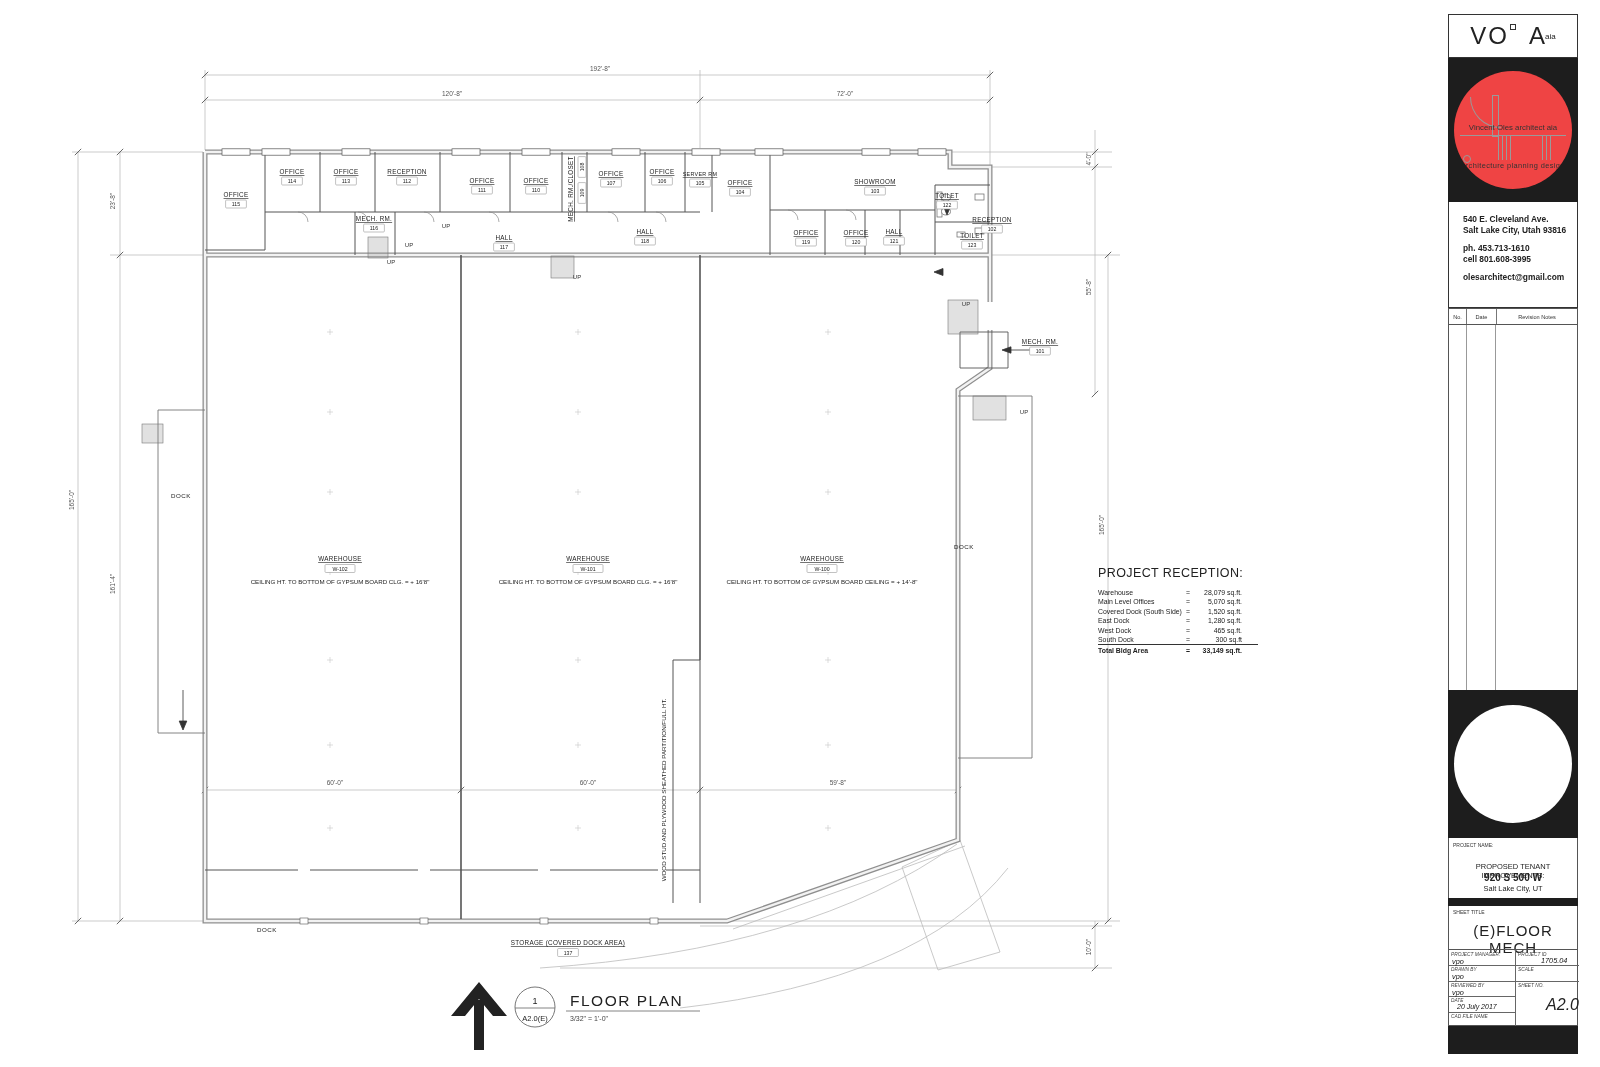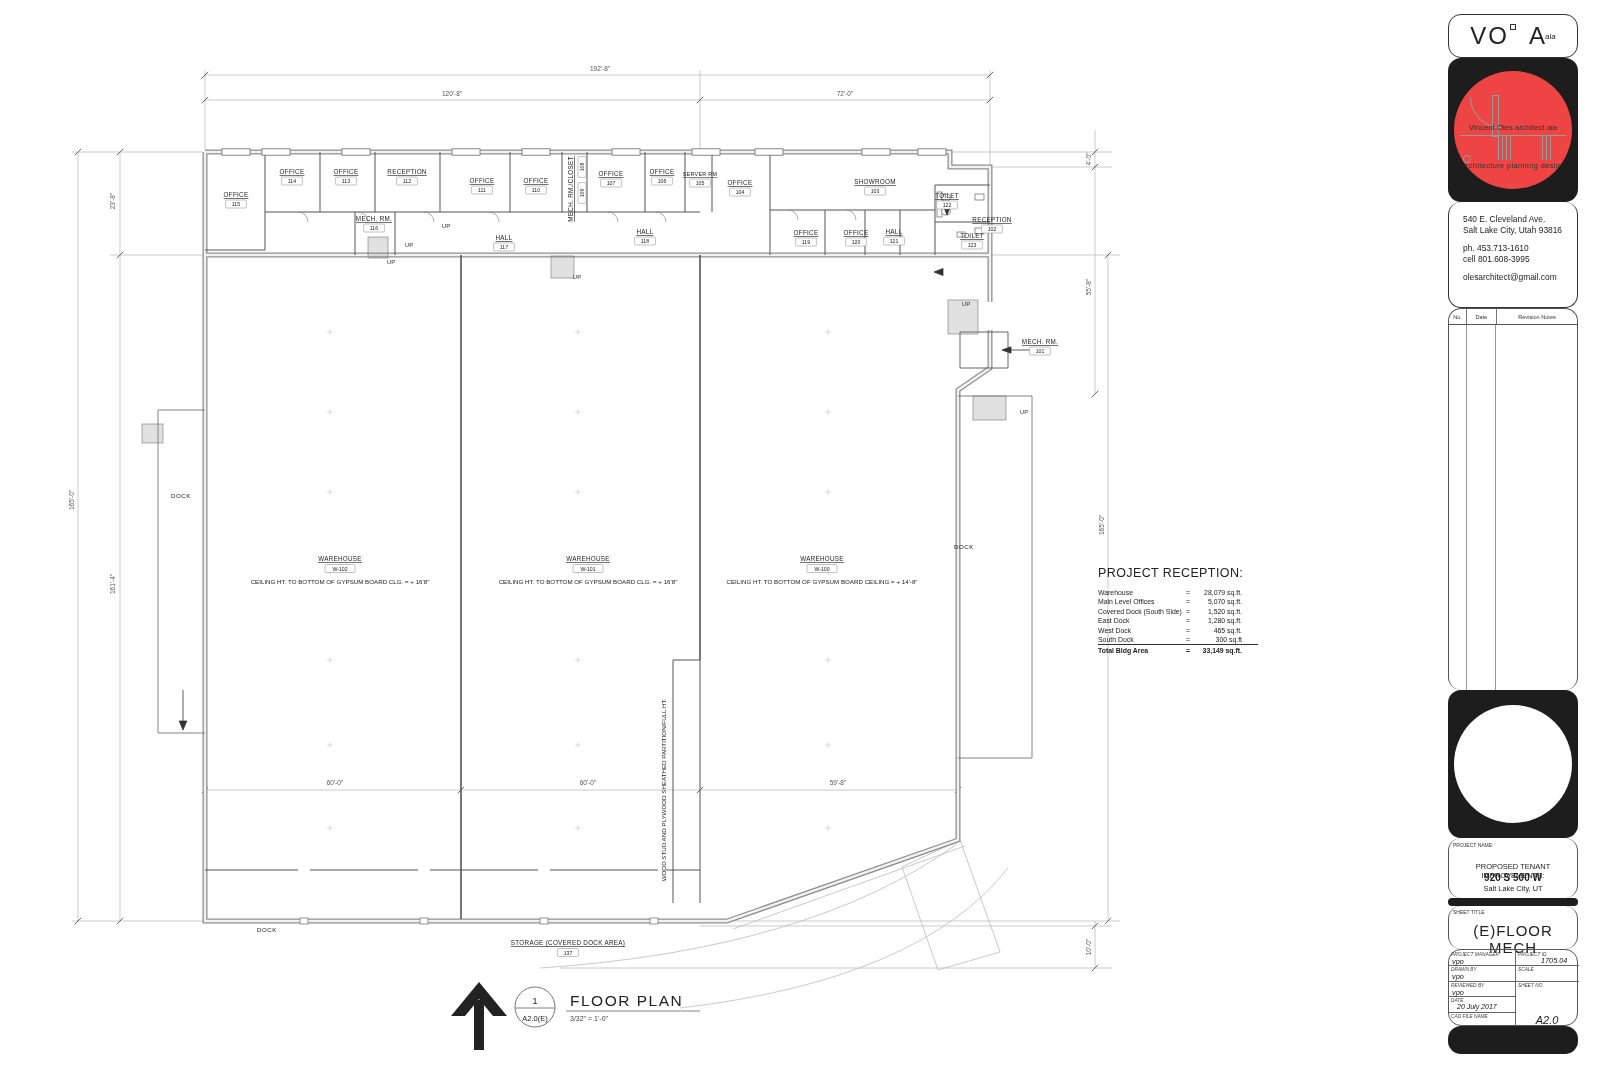--- a/index.html
+++ b/index.html
@@ -23,41 +23,41 @@
   .srow{display:flex;font-size:6.9px;line-height:9.4px;}
   .srow .sn{flex:0 0 88px;}
   .srow .se{flex:0 0 10px;}
   .srow .sv{flex:0 0 46px;text-align:right;}
   .srow.u{border-bottom:1px solid #333;}
   .srow.total .sn,.srow.total .se,.srow.total .sv{font-weight:bold;}
   .srow.total{margin-top:1px;}
 
   
   #tb{position:absolute;left:1448px;top:14px;width:130px;height:1040px;}
-  #tb .sec{position:absolute;left:0;width:130px;box-sizing:border-box;border-radius:13px;}
+  #tb .sec{position:absolute;left:0;width:130px;box-sizing:border-box;}
   .tb-logo{top:0;height:44px;border:1px solid #333;background:#fff;
            display:flex;align-items:center;justify-content:center;}
   .lg-vo{font-size:24px;letter-spacing:2px;}
   .lg-sq{display:inline-block;width:4px;height:4px;border:1px solid #333;transform:translateY(-9px);margin-left:1px;}
   .lg-a{font-size:24px;margin-left:13px;}
   .lg-aia{font-size:8px;}
   .tb-black1{top:44px;height:144px;background:#1d1d1d;}
   .tb-black2{top:676px;height:148px;background:#1d1d1d;}
   .circ{position:absolute;left:6px;top:13px;width:118px;height:118px;background:#ef4444;border-radius:50%;overflow:hidden;}
   .circ2{position:absolute;left:6px;top:15px;width:118px;height:118px;background:#fff;border-radius:50%;}
   .ctext1{position:absolute;left:0;top:52px;width:100%;text-align:center;font-size:7.8px;color:#333;}
   .ctext2{position:absolute;left:0;top:90px;width:100%;text-align:center;font-size:7.4px;color:#333;letter-spacing:.4px;}
   .sk{position:absolute;border-color:#9a9a9a;}
   .sk-fan{left:16px;top:26px;width:30px;height:30px;border-left:1px solid #9a9a9a;border-bottom:1px solid #9a9a9a;border-radius:0 0 0 100%;}
   .sk-post{left:38px;top:24px;width:5px;height:40px;border:1px solid #9a9a9a;}
   .sk-hline{left:6px;top:64px;width:106px;height:1px;background:#9a9a9a;}
   .sk-col1{left:44px;top:65px;width:16px;height:24px;background:repeating-linear-gradient(90deg,#9a9a9a 0 1px,transparent 1px 4px);}
   .sk-col2{left:88px;top:65px;width:11px;height:24px;background:repeating-linear-gradient(90deg,#9a9a9a 0 1px,transparent 1px 4px);}
   .sk-circ{left:9px;top:84px;width:6px;height:6px;border:1px solid #9a9a9a;border-radius:50%;}
-  .tb-addr{top:188px;height:106px;border:1px solid #333;border-top:none;padding:12px 0 16px 14px;font-size:8.4px;font-weight:normal;line-height:11px;}
+  .tb-addr{top:188px;height:106px;border:1px solid #333;border-top:none;padding:12px 0 16px 14px;font-size:8.4px;font-weight:bold;line-height:11px;}
   .tb-addr .gap{height:7px;}
   .tb-rev{top:294px;height:382px;border-left:1px solid #555;border-right:1px solid #555;border-top:1px solid #555;}
   .rev-h{height:15px;display:flex;border-bottom:1px solid #555;font-size:5.6px;color:#333;}
   .rev-h span{display:flex;align-items:center;justify-content:center;}
   .rh-no{width:17px;border-right:1px solid #777;}
   .rh-date{width:29px;border-right:1px solid #777;}
   .rh-notes{flex:1;}
   .rev-b{position:relative;height:366px;}
   .rev-b .vl{position:absolute;top:0;bottom:0;width:1px;background:#999;}
   .tb-proj{top:824px;height:60px;border-left:1px solid #555;border-right:1px solid #555;position:absolute;}
@@ -66,21 +66,21 @@
   .pn2{position:absolute;left:0;top:34px;width:100%;text-align:center;font-size:10px;font-weight:bold;}
   .pn3{position:absolute;left:0;top:46px;width:100%;text-align:center;font-size:7.4px;}
   .tb-bar{top:884px;height:8px;background:#1d1d1d;}
   .tb-st{top:892px;height:43px;border-left:1px solid #555;border-right:1px solid #555;position:absolute;}
   .st-label{position:absolute;left:4px;top:3px;font-size:5px;color:#333;}
   .st-big{position:absolute;left:0;top:16px;width:100%;text-align:center;font-size:15px;letter-spacing:1px;}
   .tb-fields{top:935px;height:77px;border-left:1px solid #555;border-right:1px solid #555;border-top:1px solid #555;border-bottom:1px solid #555;position:absolute;font-style:italic;}
   .fl{position:absolute;background:#666;}
   .f-lab{position:absolute;font-size:4.8px;color:#444;}
   .f-val{position:absolute;font-size:7.3px;color:#111;}
-  .f-big{position:absolute;left:66px;top:64px;width:64px;text-align:center;font-size:11px;}
+  .f-big{position:absolute;left:66px;top:46px;width:64px;text-align:right;font-size:16px;}
   .tb-foot{top:1012px;height:28px;background:#1d1d1d;}
 </style>
 </head>
 <body>
 
 <svg id="plan" width="1448" height="1067" viewBox="0 0 1448 1067" style="position:absolute;left:0;top:0;">
   <defs>
     <pattern id="hv" width="4" height="4" patternUnits="userSpaceOnUse">
       <path d="M1,0 V4 M3,0 V4" stroke="#888" stroke-width="0.5"></path>
     </pattern>

